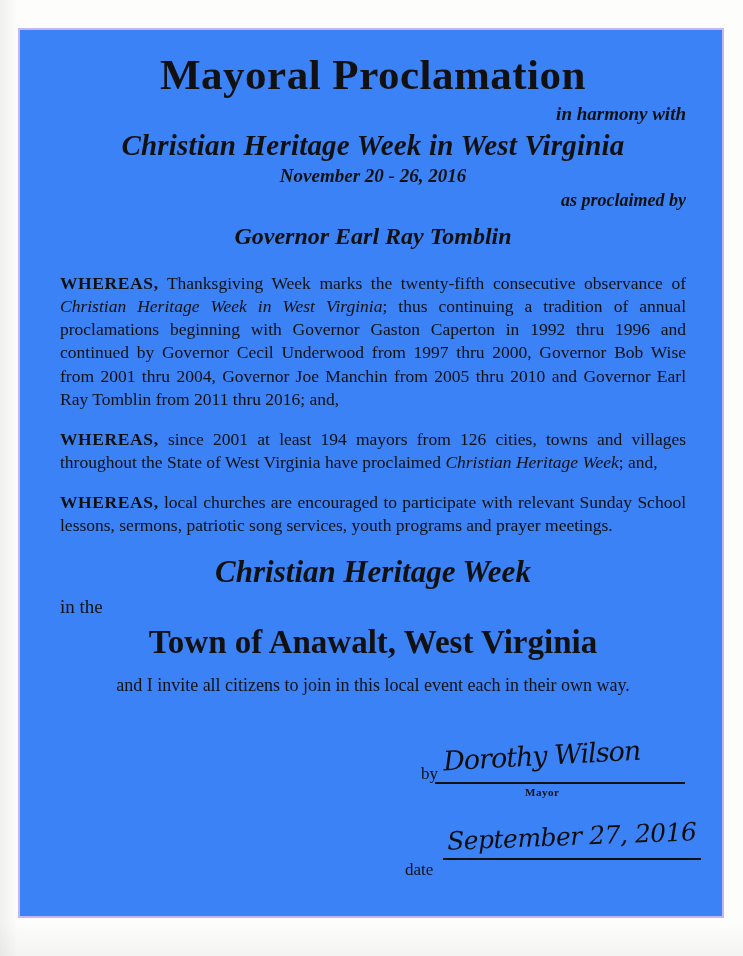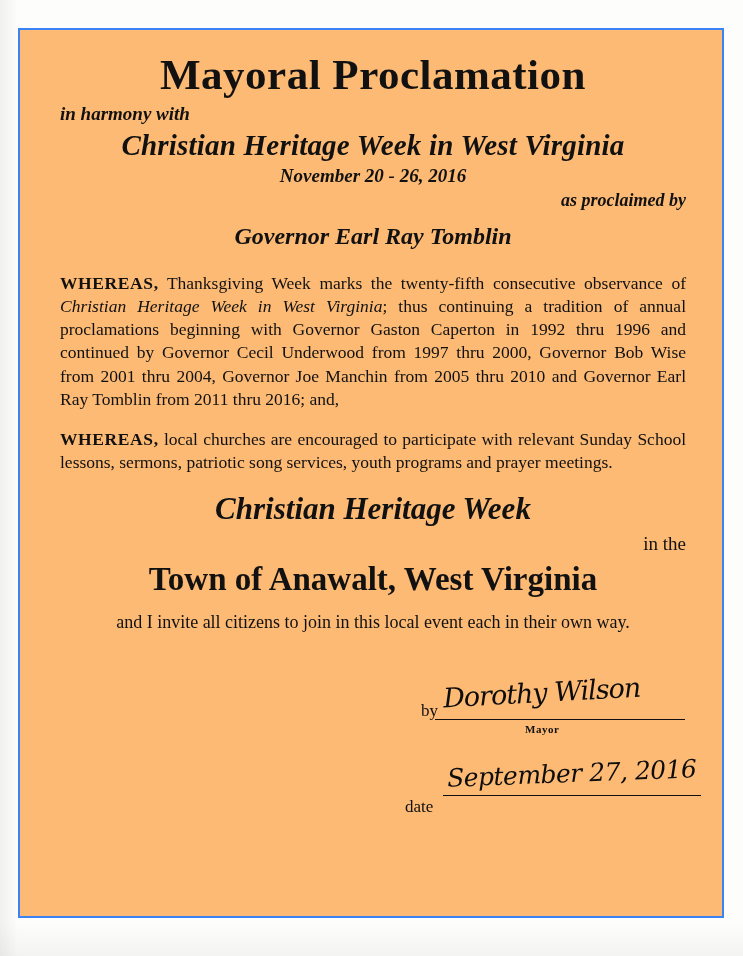--- a/index.html
+++ b/index.html
@@ -22,44 +22,44 @@
     background: #fdfdfb;
   }
 
   
   .doc-border {
     position: absolute;
     left: 18px;
     top: 28px;
     width: 706px;
     height: 890px;
-    border: 2px solid #3b82f6;
+    border: 2px solid #c4b5fd;
     box-sizing: border-box;
-    background: #fdba74;
+    background: #3b82f6;
     padding-left: 28px;
   }
 
   .inner {
     position: absolute;
     left: 40px;
     top: 22px;
     width: 626px;
   }
 
   .title-main {
     text-align: center;
     font-family: "Liberation Serif", serif;
     font-weight: bold;
     font-size: 43px;
     letter-spacing: 0.5px;
     line-height: 1.05;
     margin: 0 0 6px 0;
   }
   .title-sub1 {
-    text-align: left;
+    text-align: right;
     font-style: italic;
     font-weight: bold;
     font-size: 19px;
     margin: 0 0 4px 0;
   }
   .title-sub2 {
     text-align: center;
     font-style: italic;
     font-weight: bold;
     font-size: 29px;
@@ -119,21 +119,21 @@
   }
 
   .proclaim-big {
     text-align: center;
     font-style: italic;
     font-weight: bold;
     font-size: 31px;
     margin: 14px 0 6px 0;
   }
   .proclaim-in {
-    text-align: right;
+    text-align: left;
     font-size: 19px;
     margin: 0 0 6px 0;
   }
   .proclaim-town {
     text-align: center;
     font-weight: bold;
     font-size: 33px;
     margin: 0 0 14px 0;
   }
   .invite {
@@ -249,20 +249,23 @@
       <div class="title-sub1">in harmony with</div>
       <div class="title-sub2">Christian Heritage Week in West Virginia</div>
       <div class="title-dates">November 20 - 26, 2016</div>
       <div class="title-sub3">as proclaimed by</div>
       <div class="title-gov">Governor Earl Ray Tomblin</div>
 
       <p class="para">
         <span class="lead">WHEREAS,</span><span> Thanksgiving Week marks the twenty-fifth consecutive observance of </span><em>Christian Heritage Week in West Virginia</em><span>; thus continuing a tradition of annual proclamations beginning with Governor Gaston Caperton in 1992 thru 1996 and continued by Governor Cecil Underwood from 1997 thru 2000, Governor Bob Wise from 2001 thru 2004, Governor Joe Manchin from 2005 thru 2010 and Governor Earl Ray Tomblin from 2011 thru 2016; and,</span>
       </p>
 
+      <p class="para">
+        <span class="lead">WHEREAS,</span><span> since 2001 at least 194 mayors from 126 cities, towns and villages throughout the State of West Virginia have proclaimed </span><em>Christian Heritage Week</em><span>; and,</span>
+      </p>
 
       <p class="para">
         <span class="lead">WHEREAS,</span><span> local churches are encouraged to participate with relevant Sunday School lessons, sermons, patriotic song services, youth programs and prayer meetings.</span>
       </p>
 
 
       <div class="proclaim-big">Christian Heritage Week</div>
       <div class="proclaim-in">in the</div>
       <div class="proclaim-town">Town of Anawalt, West Virginia</div>
       <div class="invite">and I invite all citizens to join in this local event each in their own way.</div>

